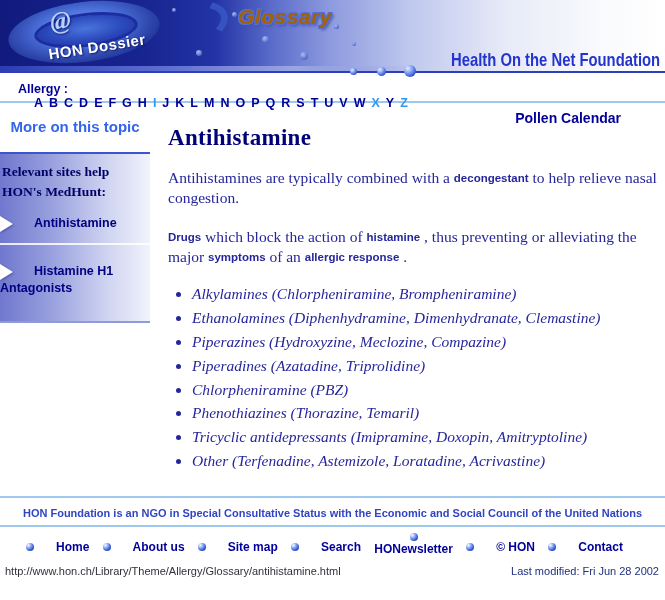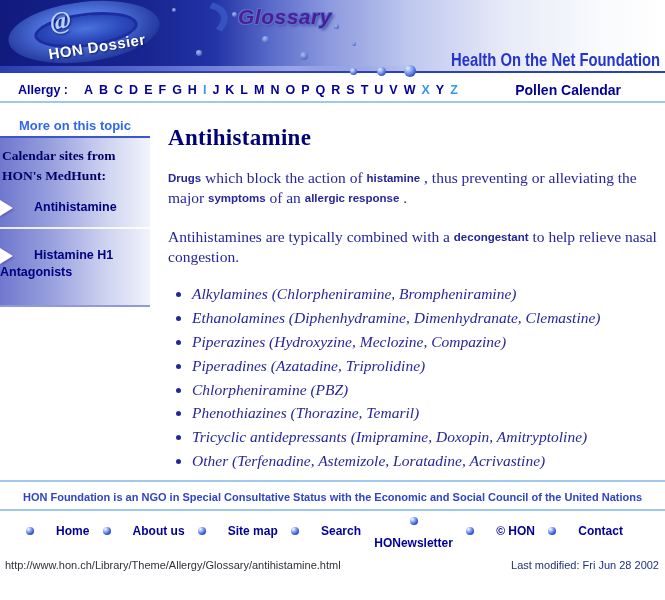--- a/index.html
+++ b/index.html
@@ -18,46 +18,46 @@
   .tail { position:absolute; left:118px; top:5px; width:112px; height:52px; border-radius:50%;
     border:7px solid transparent; border-right-color:#3a5cc8; transform:rotate(-18deg); opacity:.75; }
   .at { position:absolute; left:50px; top:7px; font:bold italic 25px "Liberation Serif", serif;
     color:#b9d2f8; transform:rotate(-8deg); text-shadow:1px 1px 2px #12217e; }
   .logo-text { position:absolute; left:48px; top:38px; transform:rotate(-9deg);
     font-weight:bold; font-size:15px; color:#ffffff; letter-spacing:.5px; text-shadow:1px 1px 2px #0a1560; white-space:nowrap; }
   .dot { position:absolute; border-radius:50%; background:radial-gradient(circle at 35% 30%, #aebdee, #5b76d0 60%, #33479e); }
   .allergy-title { position:absolute; left:238px; top:17px; }
   .t1 { display:block; padding-left:30px; font:bold italic 27px "Liberation Sans", sans-serif;
     color:#6b7cd8; letter-spacing:-1px; line-height:1; }
-  .t2 { display:block; margin-top:-11px; font:bold italic 21px "Liberation Sans", sans-serif; color:#4c1d95; letter-spacing:.5px; line-height:1;
+  .t2 { display:block; margin-top:-11px; font:bold italic 21px "Liberation Sans", sans-serif; color:#a16207; letter-spacing:.5px; line-height:1;
     text-shadow:1px 1px 0 #5a6ed0, -1px -1px 0 #5a6ed0, 1px -1px 0 #5a6ed0, -1px 1px 0 #5a6ed0, 2px 2px 3px #44519f; }
   .banner-strip { position:absolute; bottom:2px; left:0; height:5px; width:420px;
     background:linear-gradient(90deg,#2c3db2 0%,#5e6ed2 40%,#9aa6e4 70%,rgba(210,216,245,0) 100%); }
   .banner-line { position:absolute; bottom:0; left:0; right:0; height:2px; background:#2d3fba; }
   .sphere { position:absolute; border-radius:50%; z-index:3;
     background:radial-gradient(circle at 32% 28%, #e6efff, #7e9cf0 40%, #2f51cc 75%, #172a92); }
   .sp1 { left:350px; bottom:-2px; width:7px; height:7px; }
   .sp2 { left:377px; bottom:-3px; width:9px; height:9px; }
   .sp3 { left:404px; bottom:-4px; width:12px; height:12px; }
   .foundation { position:absolute; right:5px; bottom:2px; font-weight:bold; font-size:19px;
     color:#2434cc; transform:scaleX(.78); transform-origin:100% 100%; white-space:nowrap; }
 
   
-  .alpha-bar { display:flex; align-items:center; margin-top:9px; padding-left:18px; height:16px; }
+  .alpha-bar { display:flex; align-items:flex-start; margin-top:9px; padding-left:18px; height:16px;flex-direction:column; }
   .alpha-label { font-weight:bold; font-size:12.5px; color:#000099; }
   .letters { display:flex; gap:6px; margin-left:16px; }
   .letter { font-weight:bold; font-size:12.5px; color:#000099; text-decoration:none; cursor:pointer; }
   .letter.light { color:#3399ee; }
   .pollen { margin-left:auto; margin-right:44px; font-weight:bold; font-size:14px; color:#000099; cursor:pointer; }
   .top-rule { border:none; border-top:2px solid #9fc8ee; margin-top:3px; }
 
   
   .content { display:flex; margin-top:15px; }
   .sidebar { width:150px; flex:none; }
-  .sb-title { text-align:center; font-weight:bold; font-size:13px; color:#3366ee; padding-bottom:3px; }
+  .sb-title { text-align:center; font-weight:bold; font-size:15px; color:#3366ee; padding-bottom:17px; }
   .sb-underline { height:2px; background:#3c55cc; }
   .sb-box { background:linear-gradient(90deg,#6f78ce 0%,#9aa1de 35%,#cdd2f0 70%,#f2f3fc 100%);
     border-bottom:2px solid #8f9bd8; padding:8px 0 16px 0; min-height:169px; }
   .sb-heading { font-family:"Liberation Serif", serif; font-weight:bold; font-size:13.5px;
     color:#000066; line-height:1.45; padding:0 4px 0 2px; }
   .sb-link-row { position:relative; margin-top:14px; cursor:pointer; }
   .arrow { position:absolute; left:0; top:1px; width:0; height:0; border-top:8px solid transparent;
     border-bottom:8px solid transparent; border-left:13px solid #ffffff;
     filter:drop-shadow(1px 1px 1px rgba(10,20,90,.35)); }
   .sb-link { display:block; font-weight:bold; font-size:12.5px; color:#000080; line-height:1.35; text-indent:34px; padding-right:4px; }
@@ -69,27 +69,27 @@
   .main h1 { font-family:"Liberation Serif", serif; font-size:23px; font-weight:bold;
     color:#000077; margin-top:7px; line-height:1.1; letter-spacing:.3px; }
   .para { font-family:"Liberation Serif", serif; font-size:15.5px; line-height:1.3; margin-top:18px; }
   .lnk { font-family:"Liberation Sans", sans-serif; font-weight:bold; font-size:11.5px; position:relative; top:-1px; cursor:pointer; }
   .examples { margin-top:25px; }
   .examples b { font-weight:bold; }
   .main ul { margin-top:17px; padding-left:24px; }
   .main li { font-family:"Liberation Serif", serif; font-size:15.5px; line-height:1.35; margin-bottom:3px;font-style:italic; }
 
   
-  .footer { position:absolute; left:0; right:0; bottom:14px; }
+  .footer { position:absolute; left:0; right:0; bottom:8px; }
   .f-rule { border:none; border-top:2px solid #9fc8ee; }
   .ngo { margin:9px 2px 6px 2px; text-align:center; font-weight:bold; font-size:11px;
     color:#3144c4; white-space:nowrap; }
   .nav-row { display:flex; justify-content:space-between; align-items:flex-start; padding:13px 42px 0 26px; }
   .nav-item { display:flex; align-items:center; gap:22px; font-weight:bold; font-size:12px; color:#000099; cursor:pointer; }
-  .nav-item.stack { flex-direction:column; gap:11px; margin-top:-7px;text-align:right; }
+  .nav-item.stack { flex-direction:column; gap:1px; margin-top:-7px;text-align:right; }
   .sphere-sm { width:8px; height:8px; border-radius:50%; flex:none;
     background:radial-gradient(circle at 30% 28%, #ffffff, #7e9cf0 38%, #2145c8 75%, #12277e); }
   .bottom-row { display:flex; justify-content:space-between; align-items:baseline; padding:9px 6px 15px 5px; }
   .url { font-size:11px; color:#30303a; }
   .modified { font-size:11px; color:#21307e; }
 </style>
 </head>
 <body>
 
 <div class="page">
@@ -154,43 +154,43 @@
       </div>
     <a class="pollen">Pollen Calendar</a>
   </div>
   <hr class="top-rule">
 
   <div class="content">
     <div class="sidebar">
       <div class="sb-title">More on this topic</div>
       <div class="sb-underline"></div>
       <div class="sb-box">
-        <div class="sb-heading">Calendar sites from HON's MedHunt:</div>
+        <div class="sb-heading">Relevant sites help HON's MedHunt:</div>
         <div class="sb-link-row">
           <span class="arrow"></span>
           <span class="sb-link">Antihistamine</span>
         </div>
         <div class="sb-divider"></div>
         <div class="sec2">
           <div class="sb-link-row">
             <span class="arrow"></span>
             <span class="sb-link">Histamine H1 Antagonists</span>
           </div>
         </div>
       </div>
     </div>
 
     <div class="main">
       <h1>Antihistamine</h1>
       <p class="para">
         
-      <span class="lnk">Drugs</span><span> which block the action of </span><span class="lnk">histamine</span><span> , thus preventing or alleviating the major </span><span class="lnk">symptoms</span><span> of an </span><span class="lnk">allergic response</span><span> .</span></p>
+      <span>Antihistamines are typically combined with a </span><span class="lnk">decongestant</span><span> to help relieve nasal congestion.</span></p>
       <p class="para">
         
-      <span>Antihistamines are typically combined with a </span><span class="lnk">decongestant</span><span> to help relieve nasal congestion.</span></p>
+      <span class="lnk">Drugs</span><span> which block the action of </span><span class="lnk">histamine</span><span> , thus preventing or alleviating the major </span><span class="lnk">symptoms</span><span> of an </span><span class="lnk">allergic response</span><span> .</span></p>
       <ul>
 
       <li>Alkylamines (Chlorpheniramine, Brompheniramine)</li>
           <li>Ethanolamines (Diphenhydramine, Dimenhydranate, Clemastine)</li>
           <li>Piperazines (Hydroxyzine, Meclozine, Compazine)</li>
           <li>Piperadines (Azatadine, Triprolidine)</li>
           <li>Chlorpheniramine (PBZ)</li>
           <li>Phenothiazines (Thorazine, Temaril)</li>
           <li>Tricyclic antidepressants (Imipramine, Doxopin, Amitryptoline)</li>
           <li>Other (Terfenadine, Astemizole, Loratadine, Acrivastine)</li>

